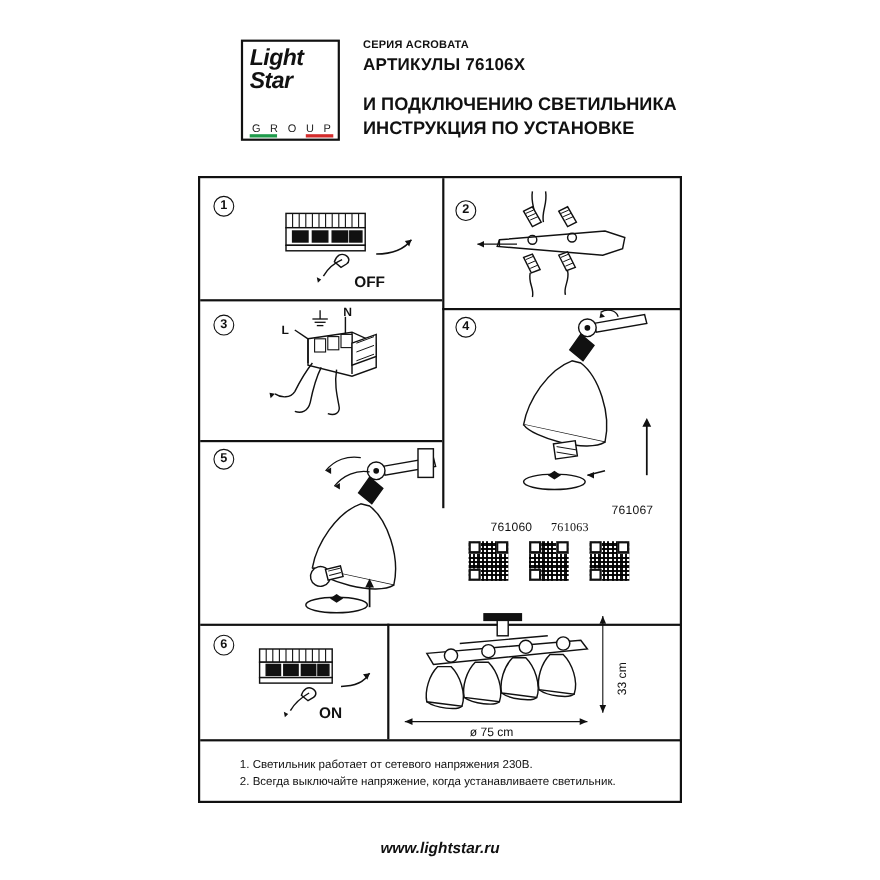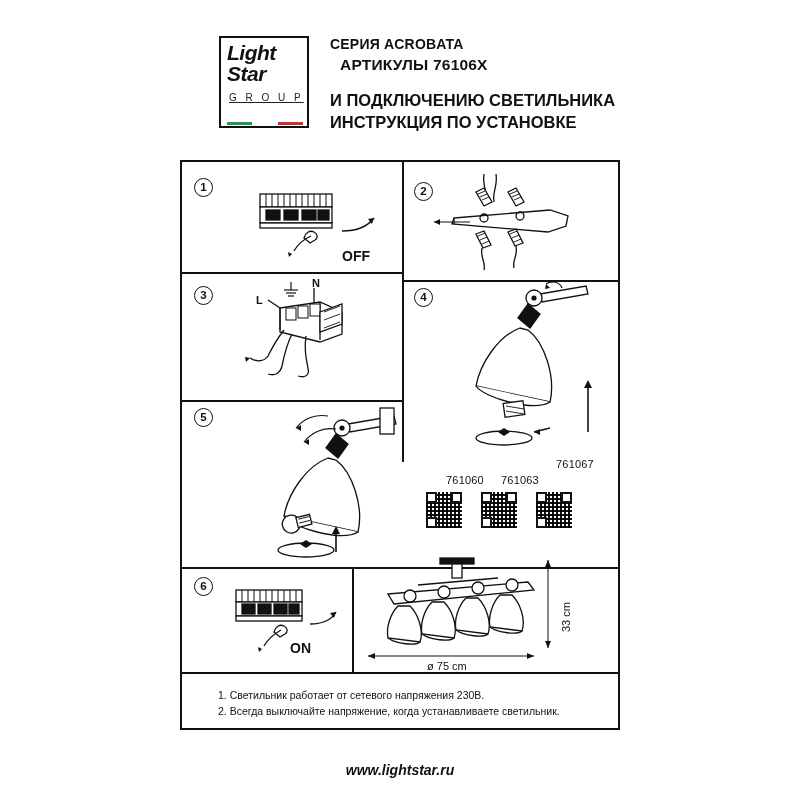--- a/index.html
+++ b/index.html
@@ -36,56 +36,54 @@
     font-weight: bold;
     font-style: italic;
     color: #111;
     line-height: 1.02;
     font-size: 21px;
     letter-spacing: -0.5px;
   }
   .logo-group {
     position: absolute;
     left: 8px;
-    top: 54px;
+    top: 74px;
     font-size: 10px;
     letter-spacing: 3px;
     color: #222;
     font-weight: normal;
     font-style: normal;
-    text-decoration: underline;
   }
   .logo-flag {
     position: absolute;
     left: 6px;
     top: 84px;
     width: 76px;
     height: 3px;
     display: flex;
   }
   .logo-flag i { flex: 1 1 auto; display: block; height: 100%; }
   .hdr {
     position: absolute;
     left: 330px;
     top: 36px;
     width: 430px;
   }
   .hdr .line1 {
-    font-size: 14px;
+    font-size: 10px;
     font-weight: bold;
     color: #111;
     letter-spacing: 0.2px;
   }
   .hdr .line2 {
     font-size: 15.5px;
     font-weight: bold;
     color: #111;
     margin-top: 4px;
     letter-spacing: 0.2px;
-    margin-left: 10px;
   }
   .hdr .line3 {
     font-size: 16.5px;
     font-weight: bold;
     color: #111;
     margin-top: 15px;
     line-height: 1.35;
   }
   
   .frame {
@@ -262,21 +260,21 @@
         <rect x="38" y="47" width="72" height="5" fill="#fff"></rect>
 
         <path d="M82 62 C84 56 88 54 92 56 C96 58 96 62 93 64 L88 67 Z" fill="#fff"></path>
         <path d="M72 75 C76 68 82 63 89 60" stroke-width="1.3"></path>
         <path d="M70 78 l-4 -2 l1 5 z" fill="#111" stroke="none"></path>
 
         <path d="M120 55 C136 55 146 50 152 42" stroke-width="1.4"></path>
         <path d="M152 42 l-6 1 l4 5 z" fill="#111" stroke="none"></path>
       </g>
     </svg>
-    <div class="cap" style="left:140px; top:86px; font-size:14px;margin-left:20px;">OFF</div>
+    <div class="cap" style="left:140px; top:86px; font-size:14px;">OFF</div>
 
     <div class="step-num" style="left:232px; top:20px;">2</div>
     <svg style="position:absolute; left:250px; top:10px;" width="180" height="105" viewBox="0 0 180 105">
       <g stroke="#111" fill="none" stroke-width="1.3">
 
         <path d="M52 2 C50 14 56 20 54 30"></path>
         <path d="M64 2 C66 14 60 20 62 30"></path>
 
         <path d="M44 20 l8 -4 l8 14 l-8 4 z" fill="#fff"></path>
         <g stroke-width="0.9">
@@ -418,21 +416,21 @@
 
         <ellipse cx="68" cy="150" rx="28" ry="7" fill="#fff"></ellipse>
         <path d="M62 144 l6 -4 l6 4 l-6 4 z" fill="#111" stroke="none"></path>
 
         <path d="M98 152 l0 -22" stroke-width="1.6"></path>
         <path d="M98 126 l-4 8 l8 0 z" fill="#111" stroke="none"></path>
       </g>
     </svg>
 
     <div class="sku" style="left:243px; top:312px;">761060</div>
-    <div class="sku" style="left:298px; top:312px;">761063</div>
+    <div class="sku" style="left:298px; top:312px;font-family:Liberation Serif, serif;">761063</div>
     <div class="sku" style="left:353px; top:296px;">761067</div>
     <div class="qr" style="left:244px; top:330px;">
         <i></i>
       </div>
     <div class="qr" style="left:299px; top:330px;">
         <i></i>
       </div>
     <div class="qr" style="left:354px; top:330px;">
         <i></i>
       </div>

